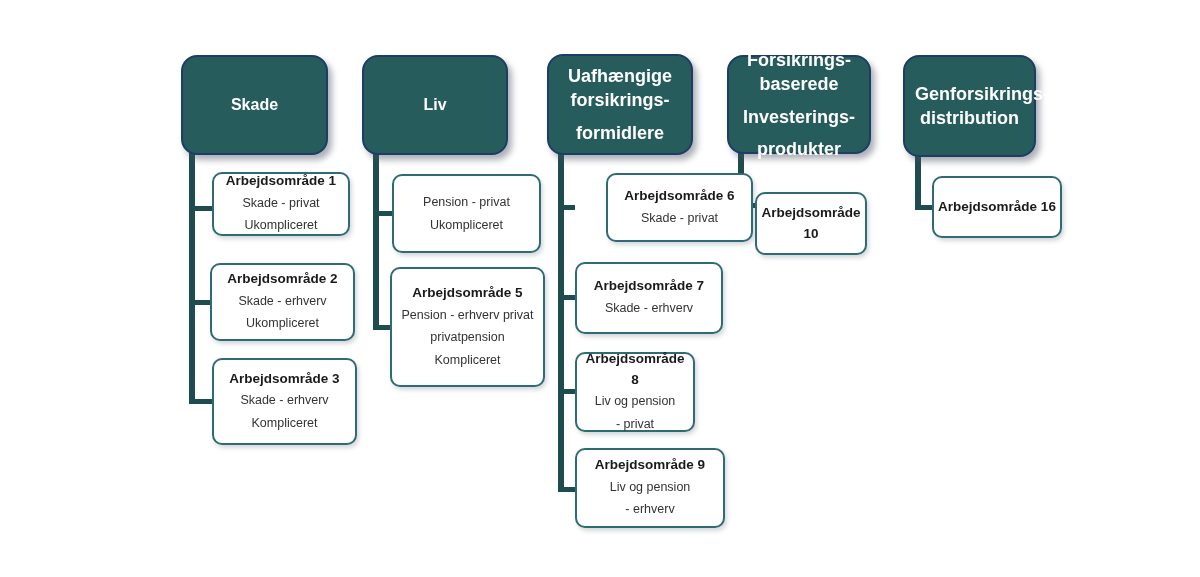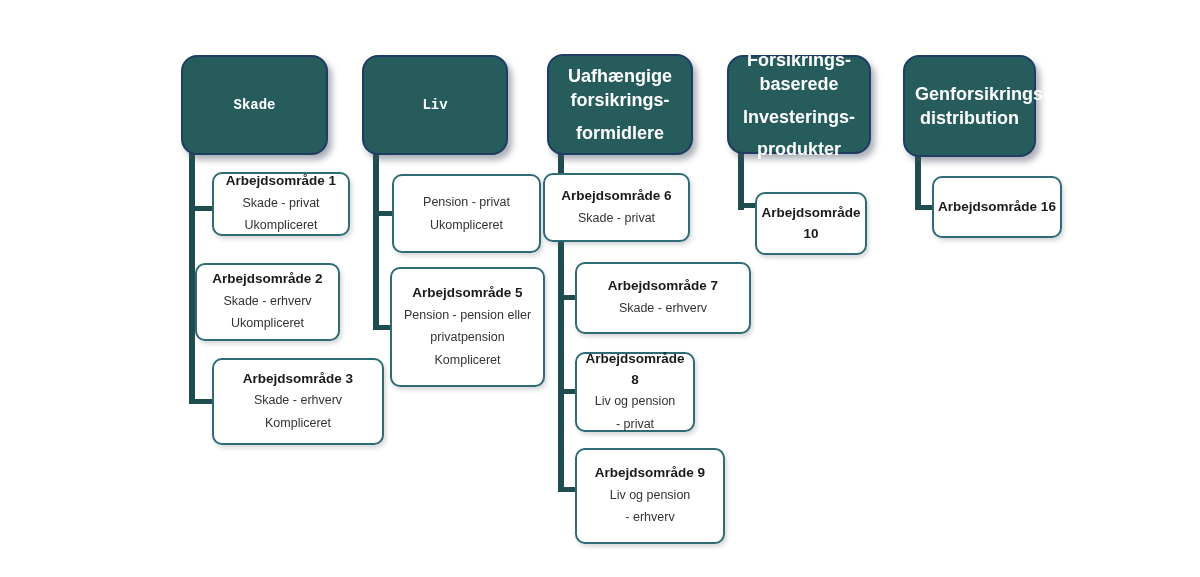--- a/index.html
+++ b/index.html
@@ -29,21 +29,21 @@
     border-radius:16px;
     box-shadow:4px 5px 6px rgba(70,80,95,0.45);
     color:var(--parent-text);
     display:flex;flex-direction:column;justify-content:center;
     text-align:center;
     font-weight:bold;
     font-size:18px;
     padding:6px 10px;
     z-index:3;
   }
-  .pbox.big{font-size:14px;font-family:Liberation Mono, monospace;}
+  .pbox.big{font-size:16px;}
   .pbox .para{margin:4px 0;line-height:1.35;}
   .cbox{
     position:absolute;
     box-sizing:border-box;
     background:var(--child-bg);
     border:2px solid var(--child-border);
     border-radius:10px;
     box-shadow:2px 3px 4px rgba(90,100,110,0.25);
     display:flex;flex-direction:column;justify-content:center;
     text-align:center;
@@ -116,61 +116,61 @@
   <div class="pbox" style="left:903px;top:55px;width:133px;height:102px">
     <div class="para">Genforsikrings-distribution</div>
   </div>
 
   <div class="cbox" style="left:212px;top:172px;width:138px;height:64px">
     <div class="ctitle">Arbejdsområde 1</div>
     <div class="cline">Skade - privat</div>
     <div class="cline">Ukompliceret</div>
   </div>
 
-  <div class="cbox" style="left:195px;top:263px;width:145px;height:78px">
+  <div class="cbox" style="left:210px;top:263px;width:145px;height:78px">
     <div class="ctitle">Arbejdsområde 2</div>
     <div class="cline">Skade - erhverv</div>
     <div class="cline">Ukompliceret</div>
   </div>
 
-  <div class="cbox" style="left:212px;top:358px;width:172px;height:87px">
+  <div class="cbox" style="left:212px;top:358px;width:145px;height:87px">
     <div class="ctitle">Arbejdsområde 3</div>
     <div class="cline">Skade - erhverv</div>
     <div class="cline">Kompliceret</div>
   </div>
 
   <div class="cbox" style="left:392px;top:174px;width:149px;height:79px">
     <div class="cline">Pension - privat</div>
     <div class="cline">Ukompliceret</div>
   </div>
 
   <div class="cbox" style="left:390px;top:267px;width:155px;height:120px">
     <div class="ctitle">Arbejdsområde 5</div>
-    <div class="cline">Pension - pension eller</div>
+    <div class="cline">Pension - erhverv privat</div>
     <div class="cline">privatpension</div>
     <div class="cline">Kompliceret</div>
   </div>
 
-  <div class="cbox" style="left:543px;top:173px;width:147px;height:69px">
+  <div class="cbox" style="left:606px;top:173px;width:147px;height:69px">
     <div class="ctitle">Arbejdsområde 6</div>
     <div class="cline">Skade - privat</div>
   </div>
 
-  <div class="cbox" style="left:575px;top:262px;width:176px;height:72px">
+  <div class="cbox" style="left:575px;top:262px;width:148px;height:72px">
     <div class="ctitle">Arbejdsområde 7</div>
     <div class="cline">Skade - erhverv</div>
   </div>
 
   <div class="cbox" style="left:575px;top:352px;width:120px;height:80px">
     <div class="ctitle">Arbejdsområde 8</div>
     <div class="cline">Liv og pension</div>
     <div class="cline">- privat</div>
   </div>
 
-  <div class="cbox" style="left:575px;top:448px;width:150px;height:96px">
+  <div class="cbox" style="left:575px;top:448px;width:150px;height:80px">
     <div class="ctitle">Arbejdsområde 9</div>
     <div class="cline">Liv og pension</div>
     <div class="cline">- erhverv</div>
   </div>
 
   <div class="cbox" style="left:755px;top:192px;width:112px;height:63px">
     <div class="ctitle">Arbejdsområde 10</div>
   </div>
 
   <div class="cbox" style="left:932px;top:176px;width:130px;height:62px">

